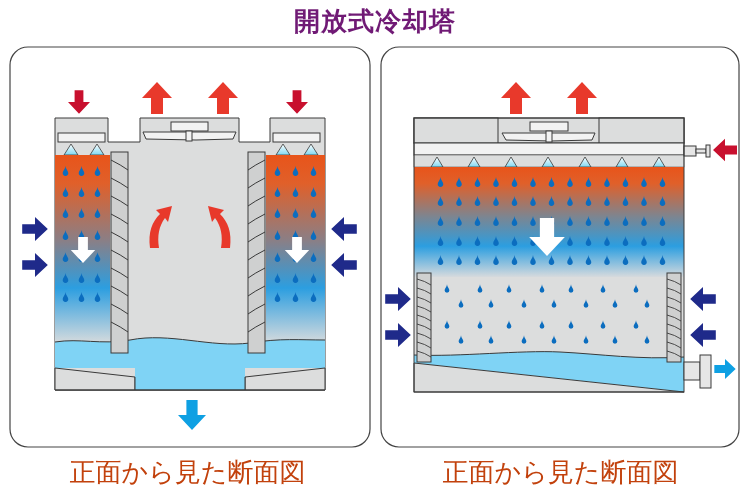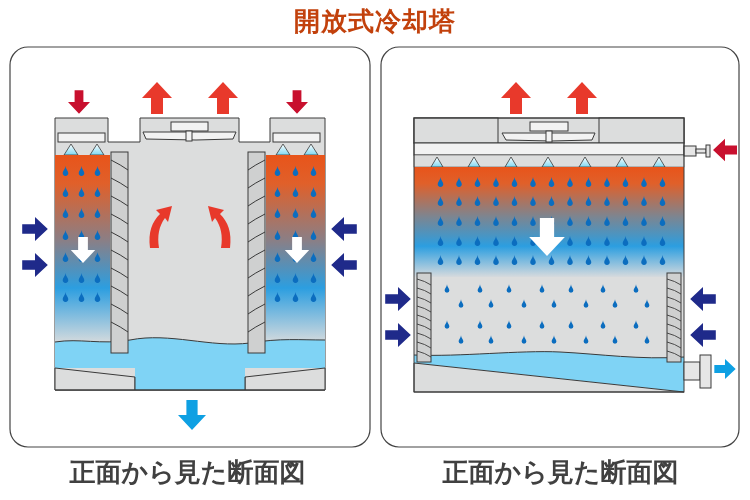--- a/index.html
+++ b/index.html
@@ -1,18 +1,18 @@
 <!DOCTYPE html>
 <html><head>
 <meta charset="utf-8">
 <style>
   html,body{margin:0;padding:0;background:#fff;}
   body{width:750px;height:500px;position:relative;overflow:hidden;font-family:"DejaVu Sans",sans-serif;}
-  .title{position:absolute;left:0;top:4px;width:750px;text-align:center;font-size:26px;font-weight:bold;color:#c2410c;letter-spacing:1px;}
-  .caption{position:absolute;top:455px;font-size:26px;font-weight:bold;color:#404040;text-align:center;}
+  .title{position:absolute;left:0;top:4px;width:750px;text-align:center;font-size:26px;font-weight:bold;color:#701a75;letter-spacing:1px;}
+  .caption{position:absolute;top:455px;font-size:26px;font-weight:normal;color:#c2410c;text-align:center;}
   .cap-left{left:10px;width:355px;}
   .cap-right{left:383px;width:355px;}
   svg{position:absolute;left:0;top:0;}
 </style>
 </head>
 <body>
 
 <div class="title">開放式冷却塔</div>
 
 <svg width="750" height="500" viewBox="0 0 750 500">

